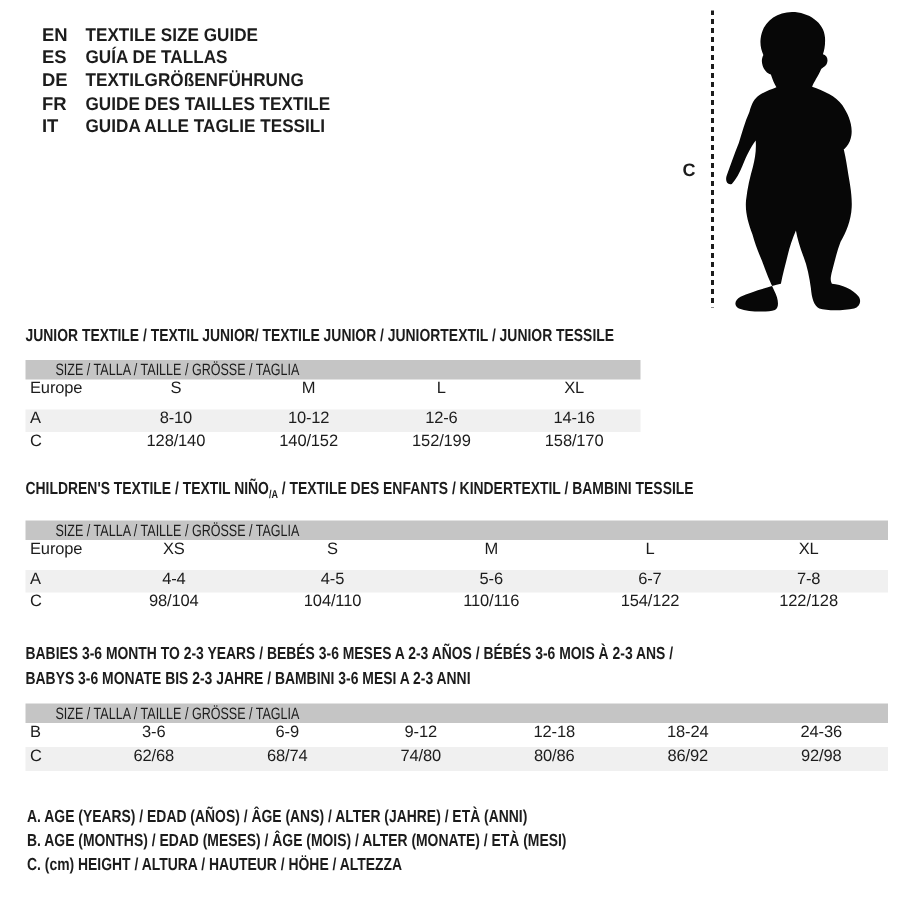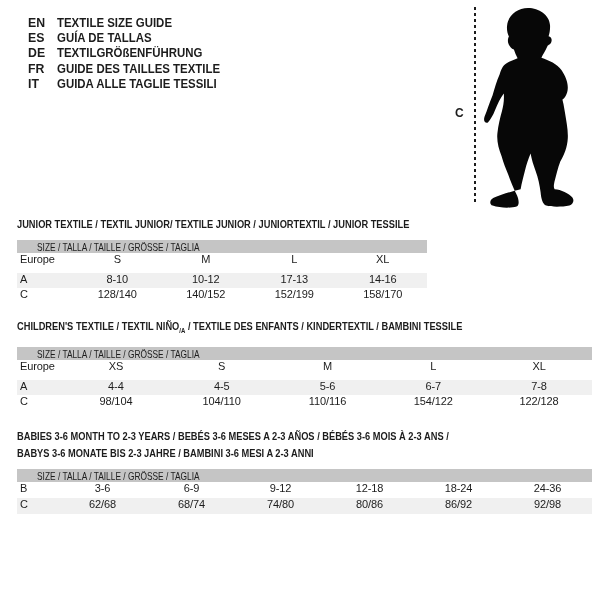--- a/index.html
+++ b/index.html
@@ -140,21 +140,21 @@
           <span class="lbl">Europe</span>
           <span class="val">S</span>
           <span class="val">M</span>
           <span class="val">L</span>
           <span class="val">XL</span>
         </div>
         <div class="trow row-1 shaded">
           <span class="lbl">A</span>
           <span class="val">8-10</span>
           <span class="val">10-12</span>
-          <span class="val">17-13</span>
+          <span class="val">12-6</span>
           <span class="val">14-16</span>
         </div>
         <div class="trow row-2">
           <span class="lbl">C</span>
           <span class="val">128/140</span>
           <span class="val">140/152</span>
           <span class="val">152/199</span>
           <span class="val">158/170</span>
         </div>
       </div>
@@ -218,14 +218,19 @@
           <span class="val">62/68</span>
           <span class="val">68/74</span>
           <span class="val">74/80</span>
           <span class="val">80/86</span>
           <span class="val">86/92</span>
           <span class="val">92/98</span>
         </div>
       </div>
   </div>
 
+  <div class="footnotes">
+      <div class="fnote">A. AGE (YEARS) / EDAD (AÑOS) / ÂGE (ANS) / ALTER (JAHRE) / ETÀ (ANNI)</div>
+      <div class="fnote">B. AGE (MONTHS) / EDAD (MESES) / ÂGE (MOIS) / ALTER (MONATE) / ETÀ (MESI)</div>
+      <div class="fnote">C. (cm) HEIGHT / ALTURA / HAUTEUR / HÖHE / ALTEZZA</div>
+    </div>
 
 </div>
 
 </body></html>

